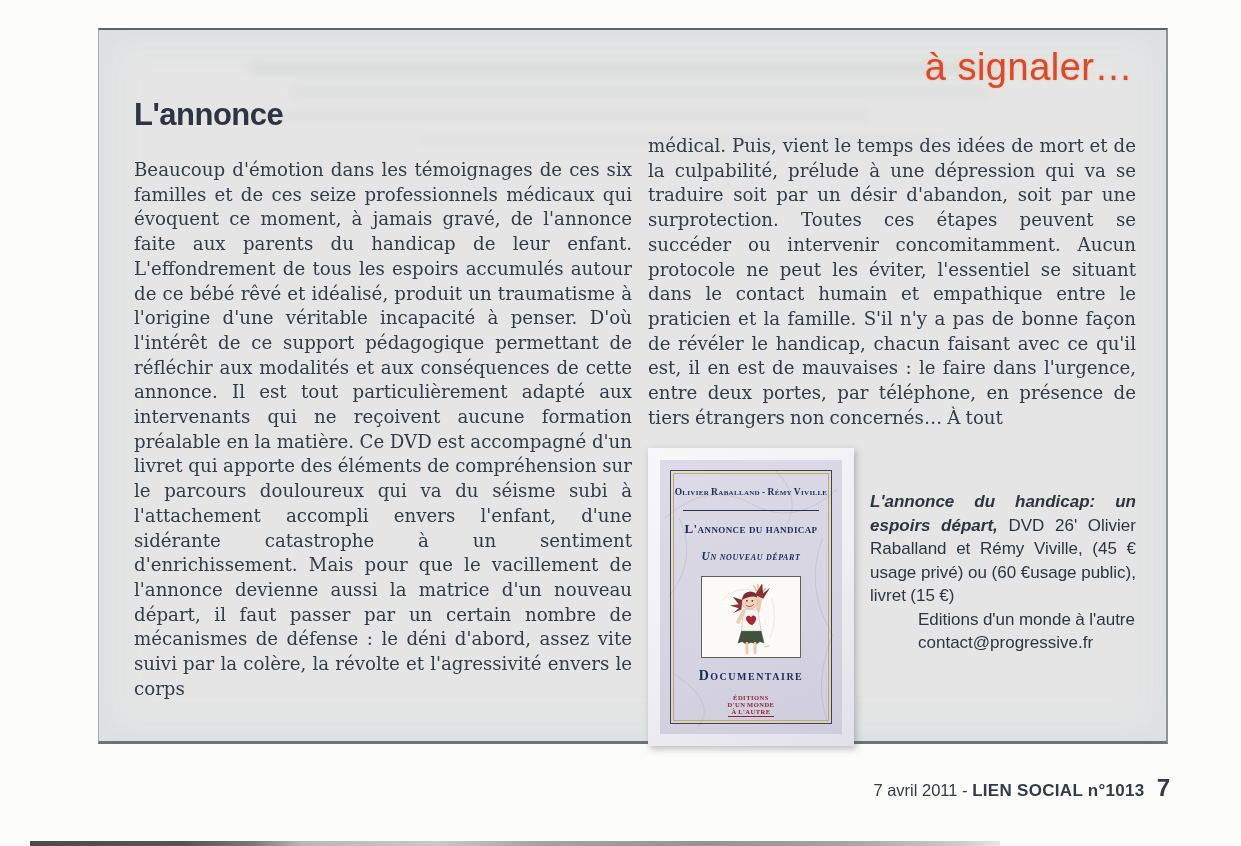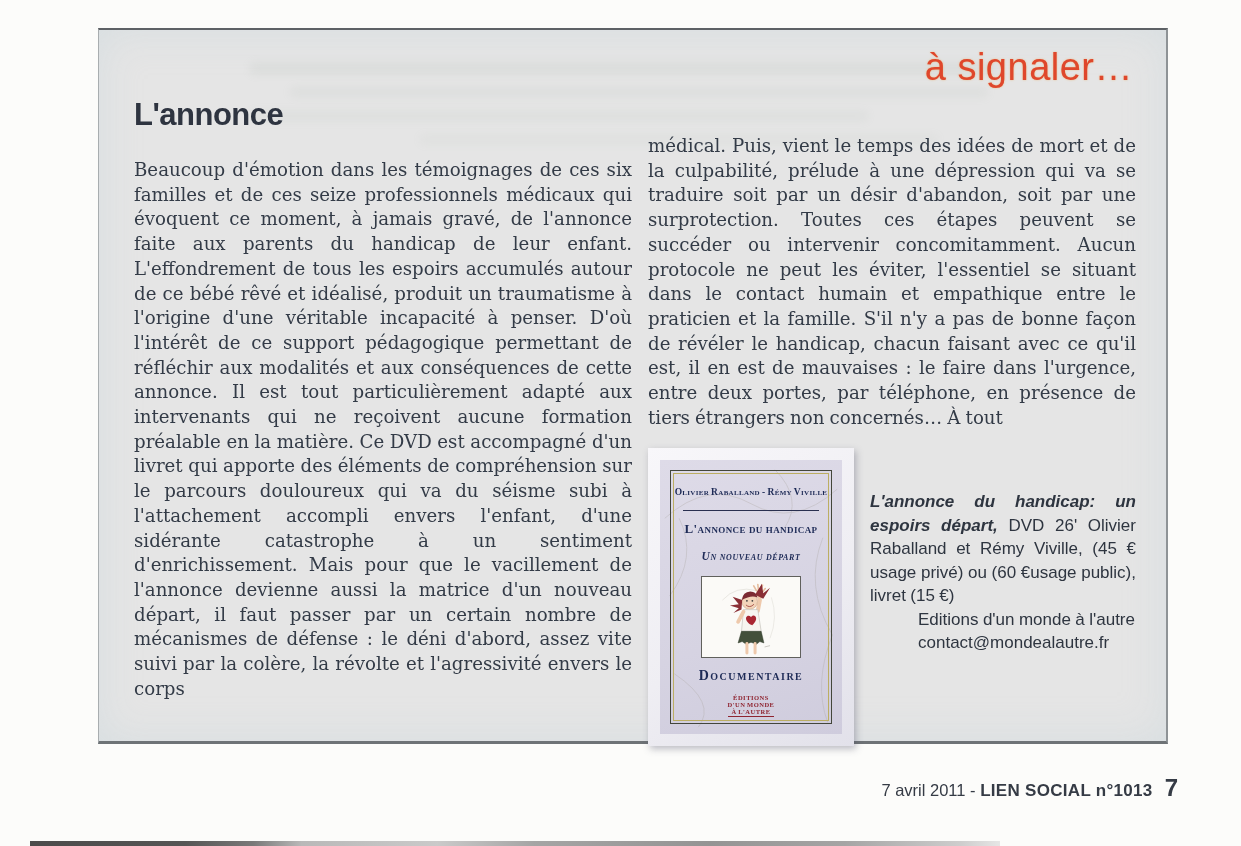--- a/index.html
+++ b/index.html
@@ -104,21 +104,21 @@
   .caption {
     overflow:hidden; margin-top:60px;
     font-size:17px; line-height:23.5px; color:#2e3540; text-align:justify;
     word-spacing:-.3px;
   }
   .caption .lead { font-weight:700; font-style:italic; }
   .caption .line { display:block; text-align:left;margin-left:48px; }
 
   
   .footer {
-    position:absolute; top:774px; right:63px; z-index:2;
+    position:absolute; top:774px; right:71px; z-index:2;
     color:#353b45; white-space:nowrap;
   }
   .footer .date  { font-size:16.5px; font-weight:400; }
   .footer .issue { font-size:17px;   font-weight:700; letter-spacing:.3px; }
   .footer .pnum  { font-size:24px;   font-weight:700; margin-left:12px; }
 
   
   .scan-strip {
     position:absolute; left:30px; bottom:0; width:970px; height:5px; z-index:3;
     background:linear-gradient(90deg,
@@ -193,21 +193,21 @@
             </span>
           </span>
         </span>
       </span>
 
     </p>
 
     <div class="caption">
       <span class="lead">L'annonce du handicap: un espoirs départ,</span><span> DVD 26' Olivier Raballand et Rémy Viville, (45 € usage privé) ou (60 €usage public), livret (15 €)</span>
       <span class="line">Editions d'un monde à l'autre</span>
-      <span class="line">contact@mondealautre.fr</span>
+      <span class="line">contact@progressive.fr</span>
     </div>
   </div>
 </div>
 
 <div class="footer">
   <span class="date">7 avril 2011 - </span><span class="issue">LIEN SOCIAL n°1013</span><span class="pnum">7</span>
 </div>
 
 <div class="scan-strip"></div>
 

